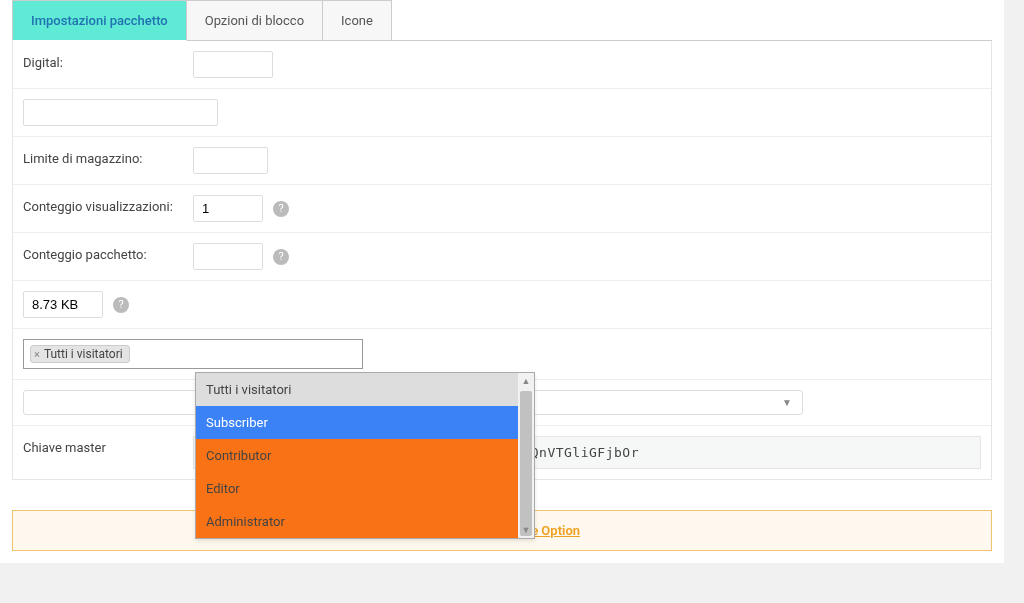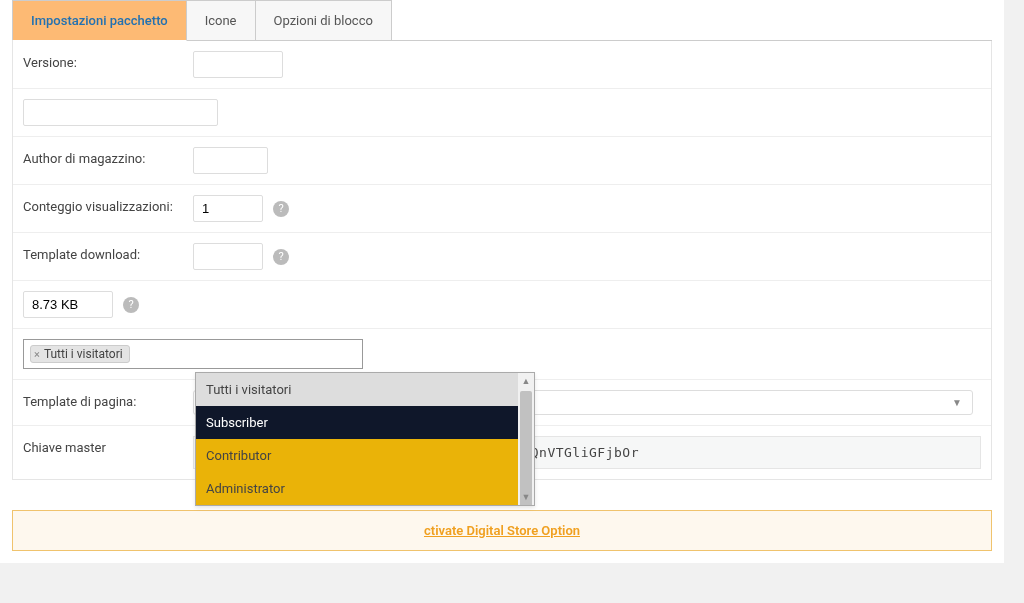--- a/index.html
+++ b/index.html
@@ -27,21 +27,21 @@
   padding: 12px 18px;
   border: 1px solid #ccc;
   border-bottom: none;
   margin-right: -1px;
   background: #f7f7f7;
   cursor: pointer;
   font-size: 13px;
   color: #555;
 }
 .tab.active {
-  background: #fdba74;
+  background: #5eead4;
   border-bottom: 1px solid #fff;
   margin-bottom: -1px;
   color: #2271b1;
   font-weight: 500;
 }
 .form-table {
   width: 100%;
   border: 1px solid #e5e5e5;
   border-top: none;
   border-collapse: collapse;
@@ -64,21 +64,21 @@
   align-items: center;
   gap: 10px;
 }
 input[type="text"], .text-input {
   border: 1px solid #ddd;
   background: #fff;
   padding: 5px 8px;
   font-size: 13px;
   border-radius: 2px;
 }
-.input-sm { width: 90px; }
+.input-sm { width: 80px; }
 .input-md { width: 195px; }
 .input-tiny { width: 75px; }
 .input-views { width: 70px; }
 .help-icon {
   width: 16px;
   height: 16px;
   border-radius: 50%;
   background: #bbb;
   color: #fff;
   font-size: 11px;
@@ -125,24 +125,24 @@
 }
 .dropdown-inner {
   max-height: 188px;
   overflow: hidden;
   position: relative;
 }
 .dropdown-option {
   padding: 9px 10px;
   font-size: 13px;
   cursor: pointer;
-  background: #eab308;
+  background: #f97316;
 }
 .dropdown-option.selected { background: #ddd; }
-.dropdown-option.highlighted { background: #0f172a; color: #fff; }
+.dropdown-option.highlighted { background: #3b82f6; color: #fff; }
 .dropdown-scrollbar {
   position: absolute;
   right: 0;
   top: 0;
   bottom: 0;
   width: 16px;
   background: #f1f1f1;
 }
 .dropdown-scrollbar-thumb {
   position: absolute;
@@ -202,56 +202,56 @@
   font-weight: 600;
   text-decoration: underline;
 }
 </style>
 </head>
 <body>
 
 <div class="outer-panel">
   <div class="tabs">
     <div class="tab active">Impostazioni pacchetto</div>
+    <div class="tab">Opzioni di blocco</div>
     <div class="tab">Icone</div>
-    <div class="tab">Opzioni di blocco</div>
   </div>
 
   <div class="form-table">
 
     <div class="form-row">
-      <div class="form-label">Versione:</div>
+      <div class="form-label">Digital:</div>
       <div class="form-field">
         <input type="text" class="text-input input-sm" value="" style="">
       </div>
     </div>
 
     <div class="form-row">
       <div class="form-field">
         <input type="text" class="text-input input-md" value="" style="">
       </div>
     </div>
 
     <div class="form-row">
-      <div class="form-label">Author di magazzino:</div>
+      <div class="form-label">Limite di magazzino:</div>
       <div class="form-field">
         <input type="text" class="text-input input-tiny" value="" style="">
       </div>
     </div>
 
     <div class="form-row">
       <div class="form-label">Conteggio visualizzazioni:</div>
       <div class="form-field">
         <input type="text" class="text-input input-views" value="1" style="">
         <span class="help-icon">?</span>
       </div>
     </div>
 
     <div class="form-row">
-      <div class="form-label">Template download:</div>
+      <div class="form-label">Conteggio pacchetto:</div>
       <div class="form-field">
         <input type="text" class="text-input input-views" value="" style="">
         <span class="help-icon">?</span>
       </div>
     </div>
 
     <div class="form-row">
       <div class="form-field">
         <input type="text" class="text-input input-sm" value="8.73 KB" style="">
         <span class="help-icon">?</span>
@@ -263,21 +263,20 @@
         <div class="select2-container">
           <span class="select2-tag">
             <span class="select2-tag-remove">×</span>
             <span>Tutti i visitatori</span>
           </span>
         </div>
       </div>
     </div>
 
     <div class="form-row">
-      <div class="form-label">Template di pagina:</div>
       <div class="form-field">
         <div class="template-select">
           <span class="template-caret">▼</span>
         </div>
       </div>
     </div>
 
     <div class="form-row">
       <div class="form-label">Chiave master</div>
       <div class="form-field">
@@ -291,20 +290,21 @@
     <a class="notice-link">ctivate Digital Store Option</a>
   </div>
 
 </div>
 
 <div class="dropdown">
   <div class="dropdown-inner">
     <div class="dropdown-option selected">Tutti i visitatori</div>
     <div class="dropdown-option highlighted">Subscriber</div>
     <div class="dropdown-option">Contributor</div>
+    <div class="dropdown-option">Editor</div>
     <div class="dropdown-option">Administrator</div>
     <div class="dropdown-scrollbar">
       <div class="dropdown-scrollbar-btn" style="top:2px">▲</div>
       <div class="dropdown-scrollbar-thumb"></div>
       <div class="dropdown-scrollbar-btn" style="bottom:2px">▼</div>
     </div>
   </div>
 </div>
 
 </body></html>

